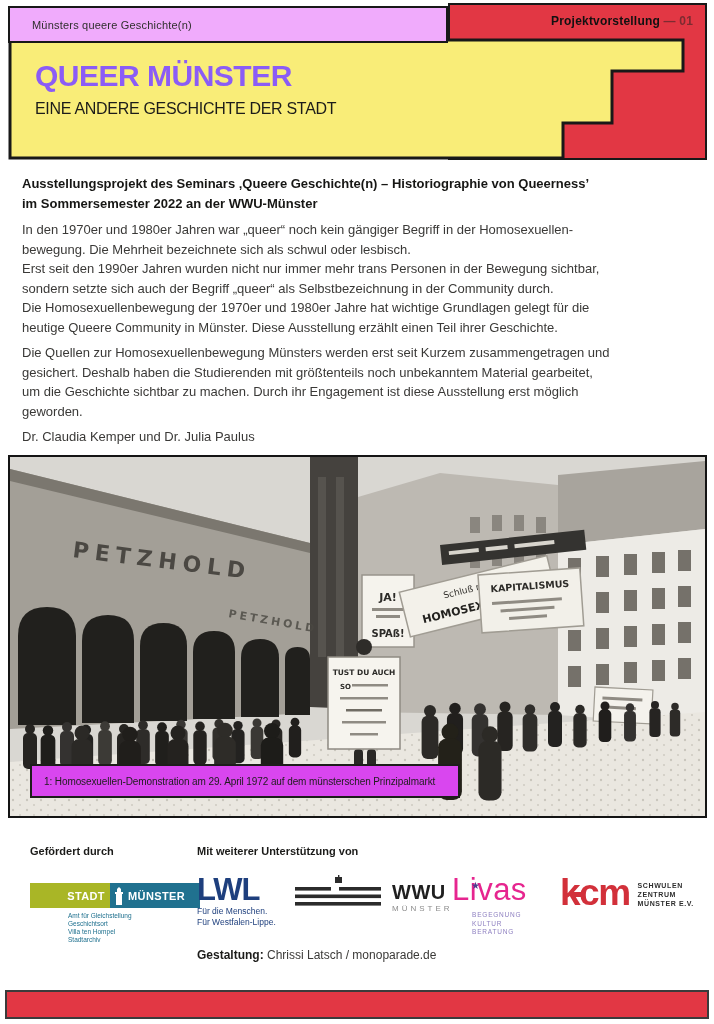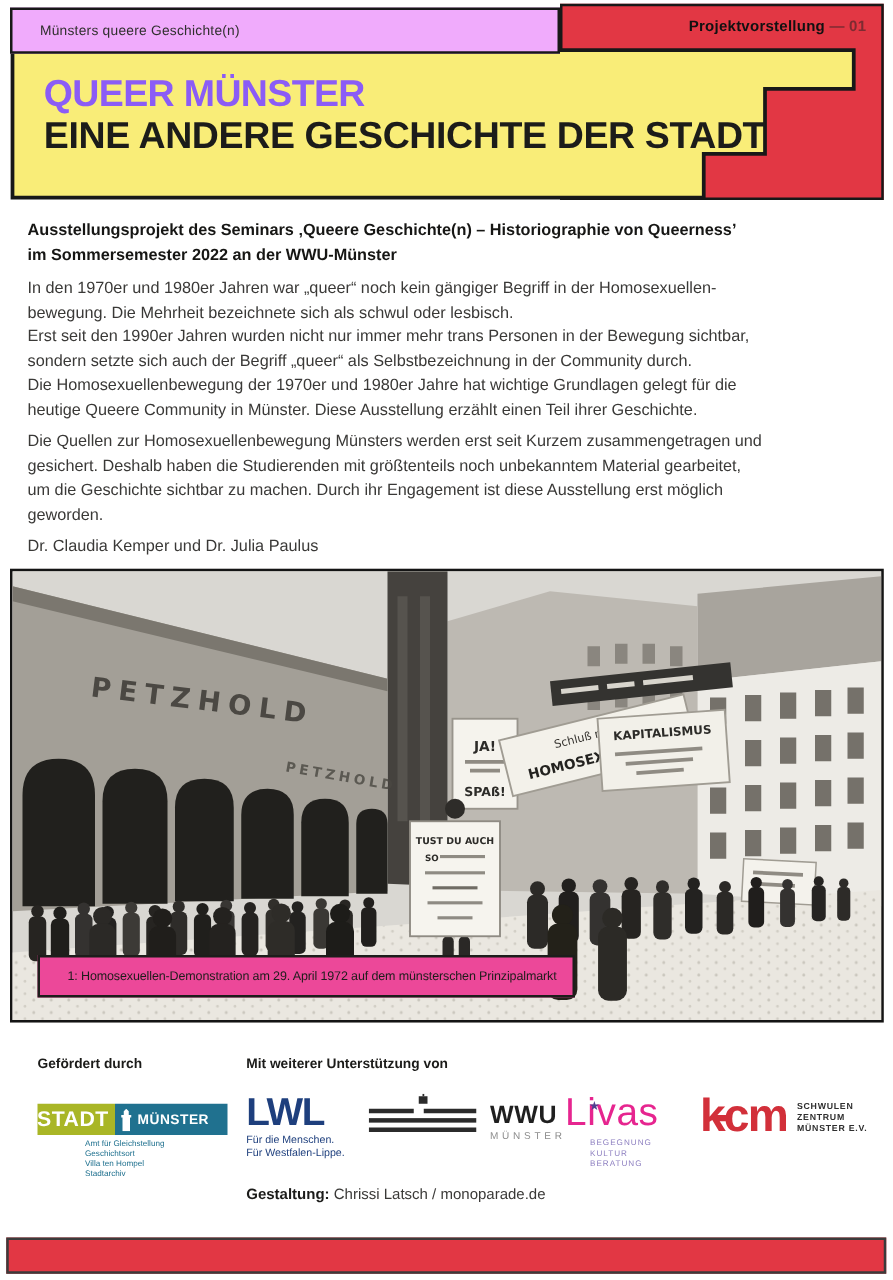--- a/index.html
+++ b/index.html
@@ -11,46 +11,46 @@
              background:#e23744;border:2px solid #181818;box-sizing:border-box;}
   .project-line{position:absolute;right:12px;top:9px;font-size:12px;font-weight:900;
                 letter-spacing:.2px;color:#111;white-space:nowrap;}
   .project-line .num{color:#7d2b31;font-weight:700;}
   .white-tab{position:absolute;left:8px;top:6px;width:440px;height:37px;background:#f0abfc;
              border:2px solid #181818;box-sizing:border-box;display:flex;align-items:center;}
   .white-tab span{padding-left:22px;font-size:11px;color:#2f2f2d;letter-spacing:.2px;}
   .banner-svg{position:absolute;left:8px;top:36px;width:680px;height:126px;}
   .title1{position:absolute;left:35px;top:61px;font-size:30px;font-weight:900;
           letter-spacing:-.5px;color:#8b5cf6;line-height:30px;}
-  .title2{position:absolute;left:35px;top:95px;font-size:30px;font-weight:700;
+  .title2{position:absolute;left:35px;top:95px;font-size:16px;font-weight:400;
           letter-spacing:-.3px;color:#1c1c1a;line-height:28px;}
 
   
   .intro{position:absolute;left:22px;top:174px;width:672px;}
   .intro-heading{font-size:13px;font-weight:700;line-height:20px;white-space:pre-line;color:#161614;}
   .para{font-size:13px;line-height:19.5px;white-space:pre-line;color:#3a3937;margin-top:6px;}
   .authors{font-size:13px;line-height:19.5px;color:#3a3937;margin-top:6px;}
 
   
   .photo{position:absolute;left:8px;top:455px;width:699px;height:363px;
          border:2px solid #141414;box-sizing:border-box;background:#d9d7d2;}
   .photo svg{display:block;width:695px;height:359px;}
   .photo-svg text{font-family:"DejaVu Sans",sans-serif;}
-  .caption{position:absolute;left:20px;top:307px;width:430px;height:34px;background:#ec4899;
+  .caption{position:absolute;left:20px;top:307px;width:430px;height:34px;background:#d946ef;
            border:2px solid #1d1d1b;box-sizing:border-box;display:flex;align-items:center;
-           padding:0 22px;font-size:10px;letter-spacing:-.1px;color:#1d1d1b;white-space:nowrap;}
+           padding:0 12px;font-size:10px;letter-spacing:-.1px;color:#1d1d1b;white-space:nowrap;}
 
   
   .flabel{position:absolute;font-size:11px;font-weight:700;color:#1b1b19;}
   .lab-funded{left:30px;top:845px;}
   .lab-support{left:197px;top:845px;}
 
   .stadt{position:absolute;left:30px;top:883px;}
   .stadt-row{display:flex;}
-  .stadt-green{width:62px;height:25px;background:#a9b626;color:#fff;font-size:17px;font-weight:700;
+  .stadt-green{width:80px;height:25px;background:#a9b626;color:#fff;font-size:11px;font-weight:700;
                display:flex;align-items:center;justify-content:flex-end;padding-right:5px;box-sizing:border-box;letter-spacing:.4px;}
   .stadt-blue{width:90px;height:25px;background:#20718f;color:#fff;font-size:11px;font-weight:700;
               display:flex;align-items:center;gap:4px;padding-left:4px;box-sizing:border-box;letter-spacing:.4px;}
   .stadt-sub{margin:4px 0 0 38px;font-size:6.5px;line-height:8px;color:#20718f;white-space:pre-line;}
 
   .lwl{position:absolute;left:197px;top:877px;}
   .lwl-name{font-size:31px;font-weight:900;color:#1e3f7d;letter-spacing:-1px;line-height:26px;}
   .lwl-claim{margin-top:3px;font-size:8.5px;line-height:10.5px;color:#1e3f7d;white-space:pre-line;}
 
   .wwu{position:absolute;left:295px;top:875px;display:flex;gap:9px;align-items:flex-start;}

